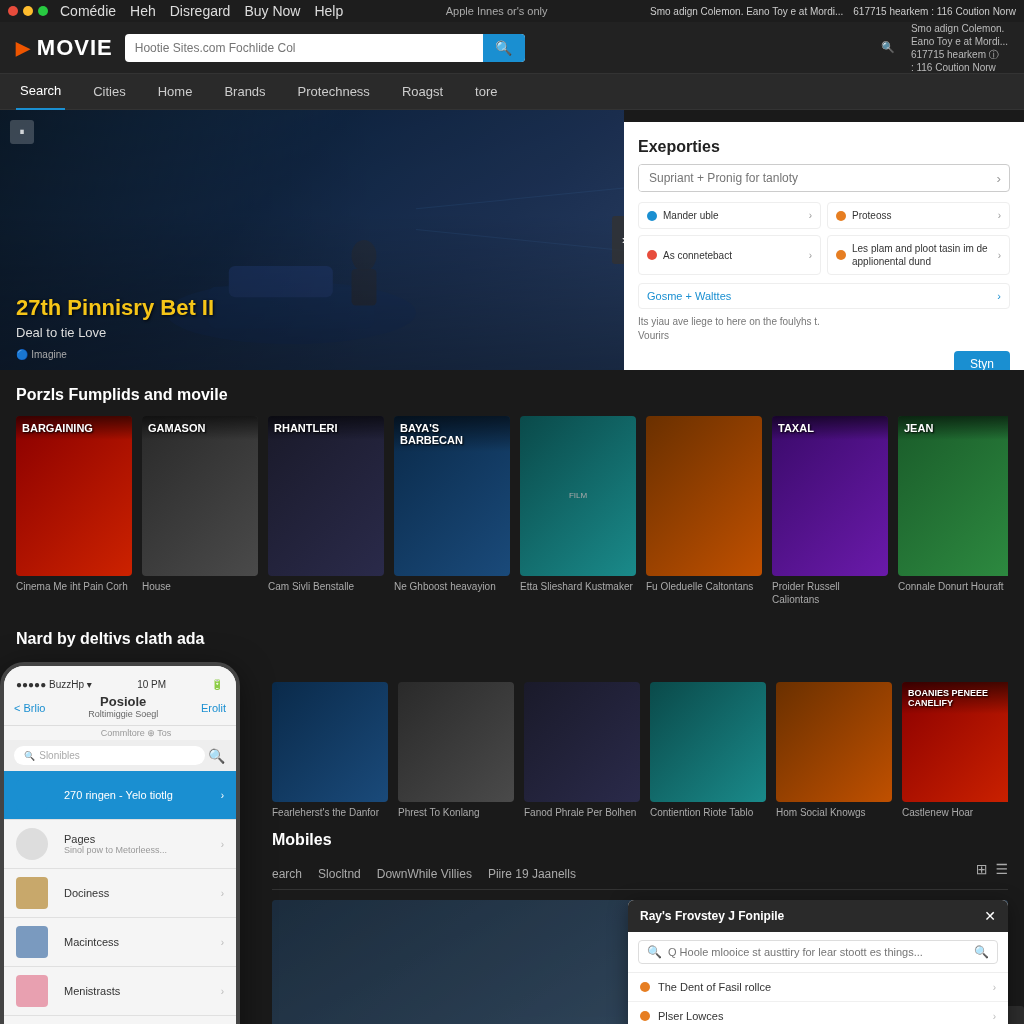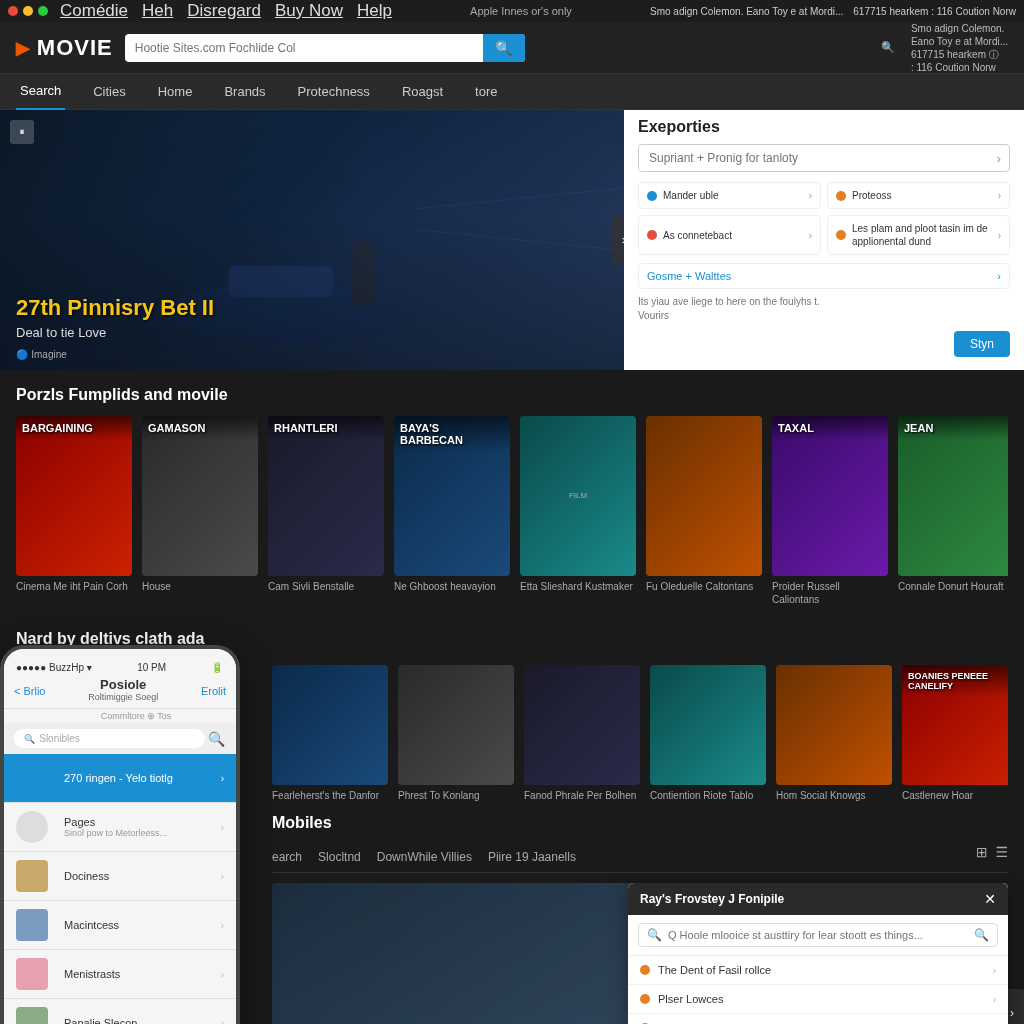--- a/index.html
+++ b/index.html
@@ -22,21 +22,21 @@
       padding: 0 8px;
       gap: 12px;
       font-size: 11px;
       color: #ddd;
     }
     .os-dots { display: flex; gap: 5px; }
     .os-dot { width: 10px; height: 10px; border-radius: 50%; }
     .dot-red { background: #ff5f57; }
     .dot-yellow { background: #ffbd2e; }
     .dot-green { background: #28ca41; }
-    .os-menu-items { display: flex; gap: 14px; font-size: 17px; color: #ddd; text-decoration: underline; }
+    .os-menu-items { display: flex; gap: 14px; font-size: 14px; color: #ddd; }
     .os-search-bar {
       flex: 1;
       text-align: center;
       font-size: 11px;
       color: #aaa;
     }
     .os-right { display: flex; gap: 10px; font-size: 10px; color: #ccc; }
 
     
     .app-header {
@@ -182,22 +182,23 @@
       display: flex;
       align-items: center;
       gap: 4px;
     }
 
     
     .explore-panel {
       width: 400px;
       background: #fff;
       color: #333;
-      padding: 8px 14px;
+      padding: 16px 14px;
       overflow-y: auto;
+      margin-top: 12px;
     }
     .explore-title {
       font-size: 16px;
       font-weight: bold;
       color: #222;
       margin-bottom: 8px;
     }
     .explore-search {
       display: flex;
       align-items: center;
@@ -710,21 +711,21 @@
     <div class="movie-card">
       <div class="movie-poster poster-green">
         <div class="poster-title-overlay">JEAN</div>
       </div>
       <div class="movie-info">Connale Donurt
 Houraft</div>
     </div>
   </div>
 </div>
 
-<div class="section-row" style="padding-bottom:5px;">
+<div class="section-row" style="padding-bottom:22px;">
   <div class="section-title">Nard by deltivs clath ada</div>
 </div>
 
 <div style="position:relative;padding:0 16px 16px;">
 
   <div style="margin-left:256px;">
     <div class="movies-grid">
       <div class="movie-card">
         <div class="movie-poster poster-blue" style="height:120px;"></div>
         <div class="movie-info">Fearleherst's the Danfor</div>

